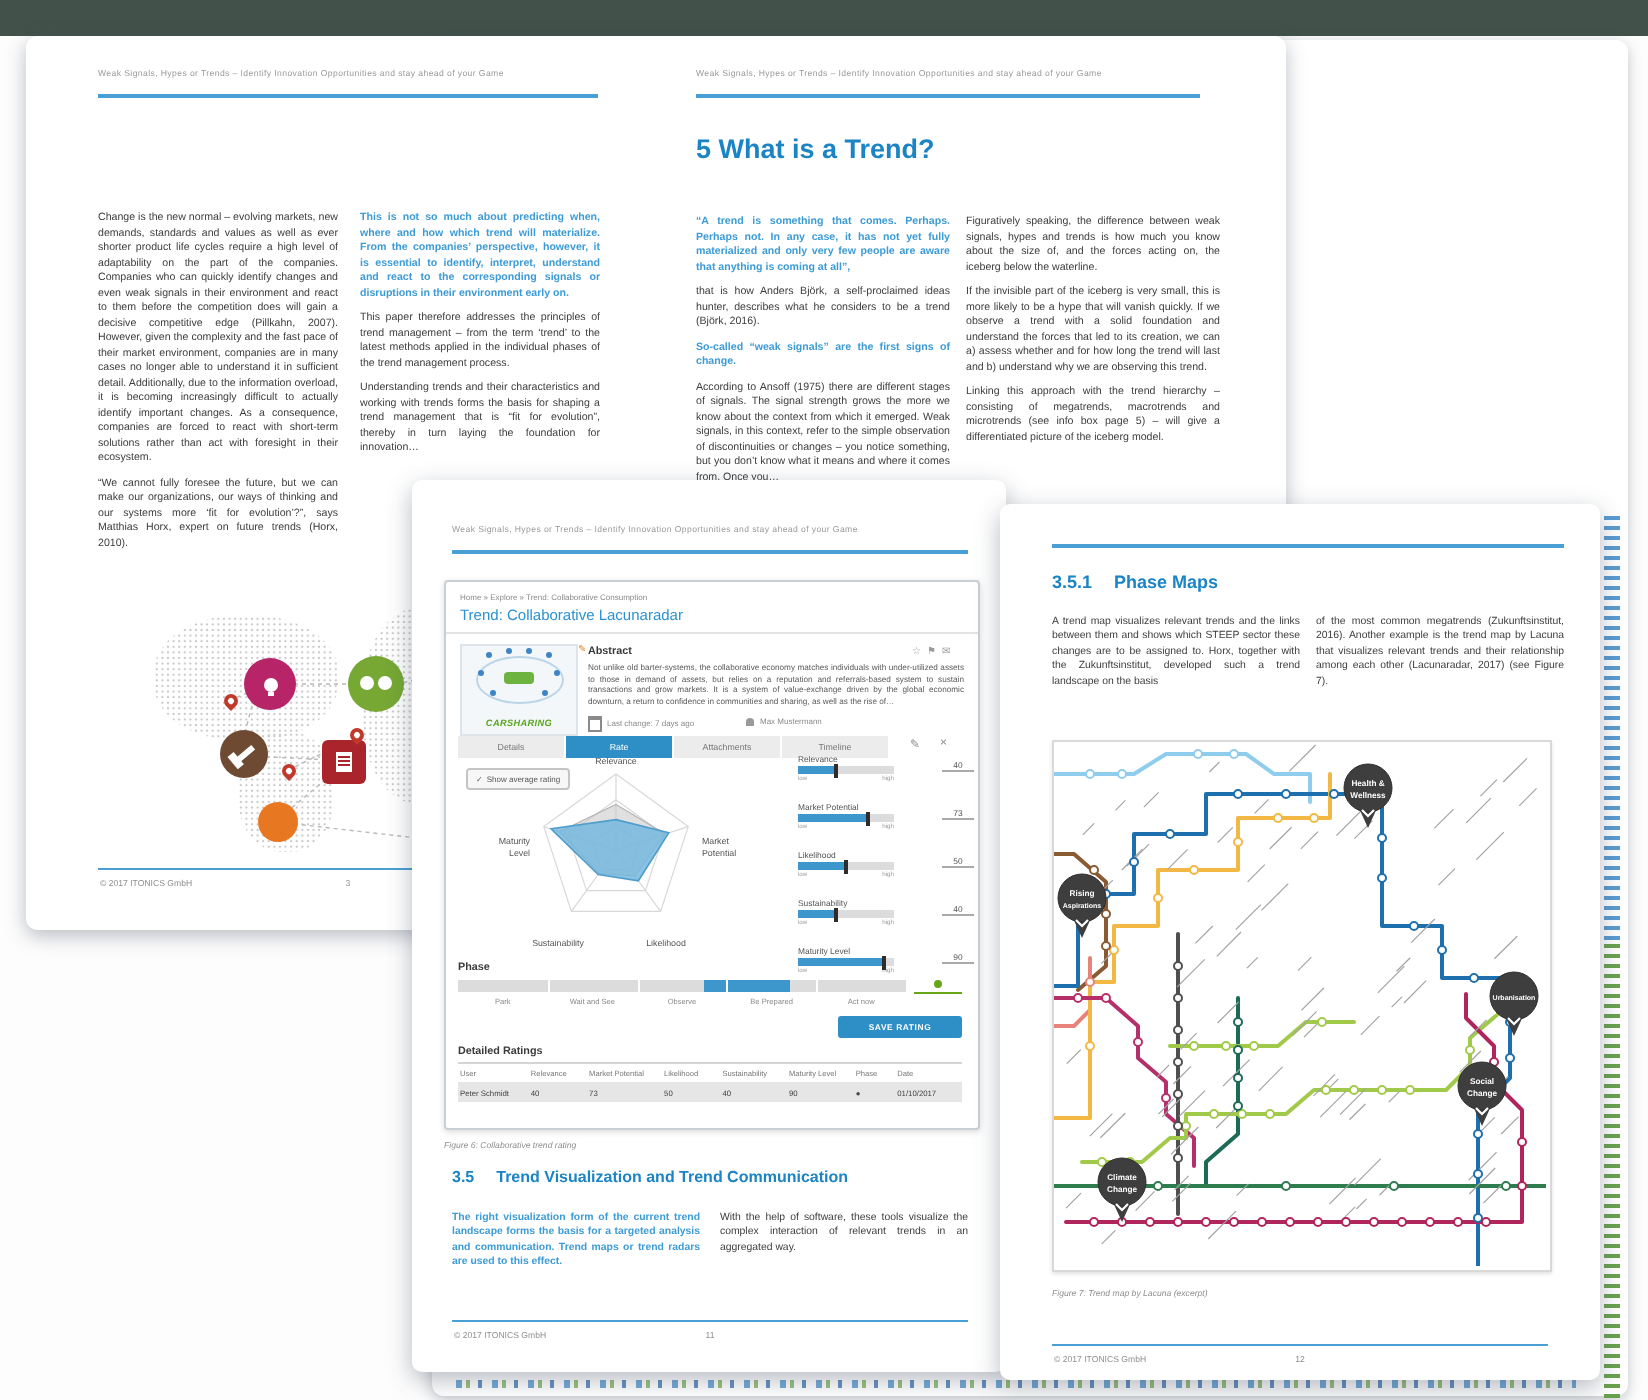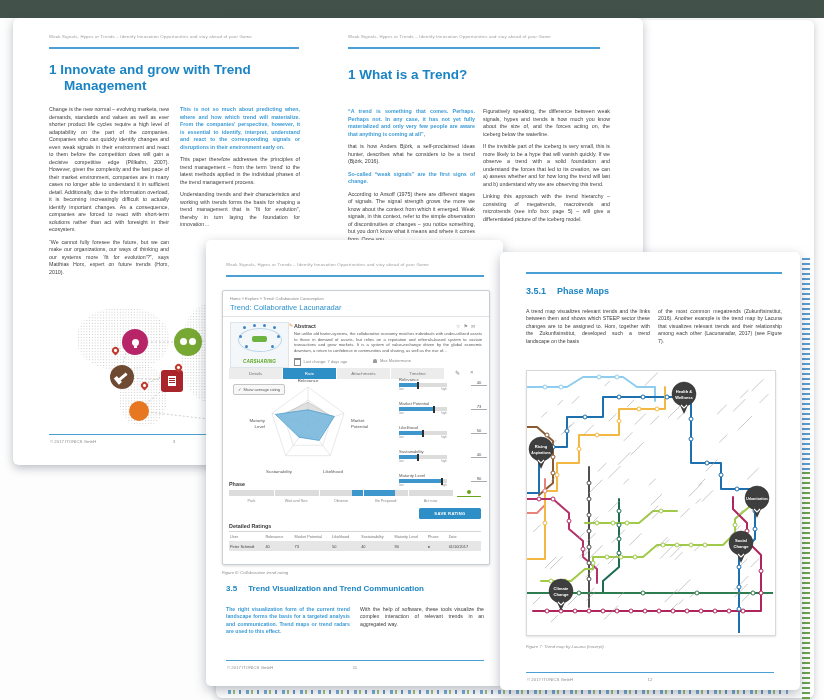--- a/index.html
+++ b/index.html
@@ -119,21 +119,20 @@
 <div class="sheet" style="left:216px;top:20px;width:598px;height:678px;border-radius:6px;box-shadow:0 2px 7px rgba(60,70,90,.30);">
   <div class="peek-right pr-blue" style="right:4px;top:238px;width:8px;height:212px;"></div>
   <div class="peek-right pr-green" style="right:4px;top:452px;width:8px;height:230px;"></div>
   <div class="peek-bottom" style="left:12px;bottom:4px;width:560px;"></div>
 </div>
 
 <div class="sheet" style="left:13px;top:18px;width:630px;height:447px;border-radius:6px;box-shadow:0 3px 10px rgba(60,70,90,.35);">
 
   <div class="rh" style="left:36px;top:16px;">Weak Signals, Hypes or Trends – Identify Innovation Opportunities and stay ahead of your Game</div>
   <div class="hrule" style="left:36px;top:29px;width:250px;"></div>
-  <div class="h1" style="left:36px;top:44px;width:262px;">1 Innovate and grow with Trend Management</div>
   <div class="cols" style="left:36px;top:88px;width:251px;gap:11px;">
     <div class="col" style="width:120px;">
       <p>Change is the new normal – evolving markets, new demands, standards and values as well as ever shorter product life cycles require a high level of adaptability on the part of the companies. Companies who can quickly identify changes and even weak signals in their environment and react to them before the competition does will gain a decisive competitive edge (Pillkahn, 2007). However, given the complexity and the fast pace of their market environment, companies are in many cases no longer able to understand it in sufficient detail. Additionally, due to the information overload, it is becoming increasingly difficult to actually identify important changes. As a consequence, companies are forced to react with short-term solutions rather than act with foresight in their ecosystem.</p>
       <p>“We cannot fully foresee the future, but we can make our organizations, our ways of thinking and our systems more ‘fit for evolution’?”, says Matthias Horx, expert on future trends (Horx, 2010).</p>
     </div>
     <div class="col" style="width:120px;">
       <p class="lead">This is not so much about predicting when, where and how which trend will materialize. From the companies’ perspective, however, it is essential to identify, interpret, understand and react to the corresponding signals or disruptions in their environment early on.</p>
       <p>This paper therefore addresses the principles of trend management – from the term ‘trend’ to the latest methods applied in the individual phases of the trend management process.</p>
       <p>Understanding trends and their characteristics and working with trends forms the basis for shaping a trend management that is “fit for evolution”, thereby in turn laying the foundation for innovation…</p>
     </div>
@@ -176,21 +175,21 @@
     <span class="mpin" style="left:98px;top:62px;"></span>
     <span class="mpin" style="left:160px;top:26px;"></span>
   </div>
 
   <div class="frule" style="left:36px;top:416px;width:250px;"></div>
   <div class="copy" style="left:37px;top:421px;">© 2017 ITONICS GmbH</div>
   <div class="pnum" style="left:36px;top:421px;width:250px;">3</div>
 
   <div class="rh" style="left:335px;top:16px;">Weak Signals, Hypes or Trends – Identify Innovation Opportunities and stay ahead of your Game</div>
   <div class="hrule" style="left:335px;top:29px;width:252px;"></div>
-  <div class="h1" style="left:335px;top:49px;width:262px;">1 What is a Trend?</div>
+  <div class="h1" style="left:335px;top:49px;width:262px;">5 What is a Trend?</div>
   <div class="cols" style="left:335px;top:90px;width:262px;gap:8px;">
     <div class="col" style="width:127px;">
       <p class="lead">“A trend is something that comes. Perhaps. Perhaps not. In any case, it has not yet fully materialized and only very few people are aware that anything is coming at all”,</p>
       <p>that is how Anders Björk, a self-proclaimed ideas hunter, describes what he considers to be a trend (Björk, 2016).</p>
       <p class="lead">So-called “weak signals” are the first signs of change.</p>
       <p>According to Ansoff (1975) there are different stages of signals. The signal strength grows the more we know about the context from which it emerged. Weak signals, in this context, refer to the simple observation of discontinuities or changes – you notice something, but you don’t know what it means and where it comes from. Once you…</p>
     </div>
     <div class="col" style="width:127px;">
       <p>Figuratively speaking, the difference between weak signals, hypes and trends is how much you know about the size of, and the forces acting on, the iceberg below the waterline.</p>
       <p>If the invisible part of the iceberg is very small, this is more likely to be a hype that will vanish quickly. If we observe a trend with a solid foundation and understand the forces that led to its creation, we can a) assess whether and for how long the trend will last and b) understand why we are observing this trend.</p>

